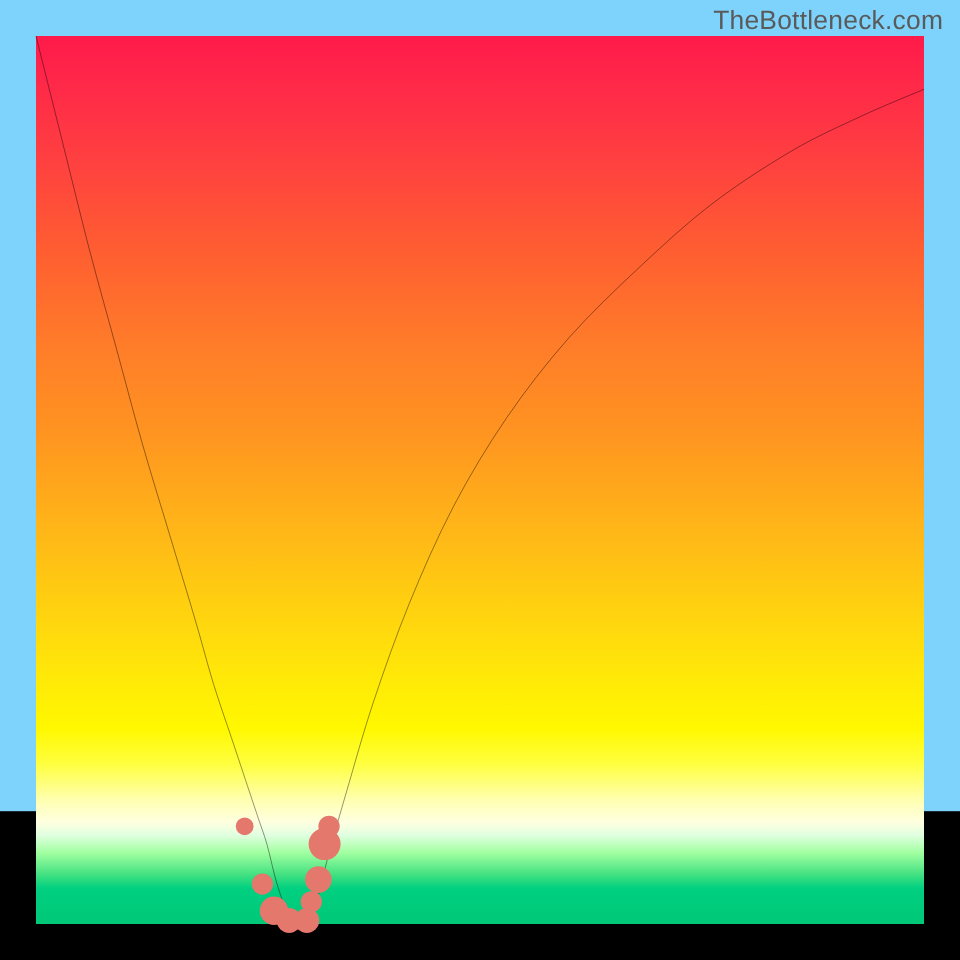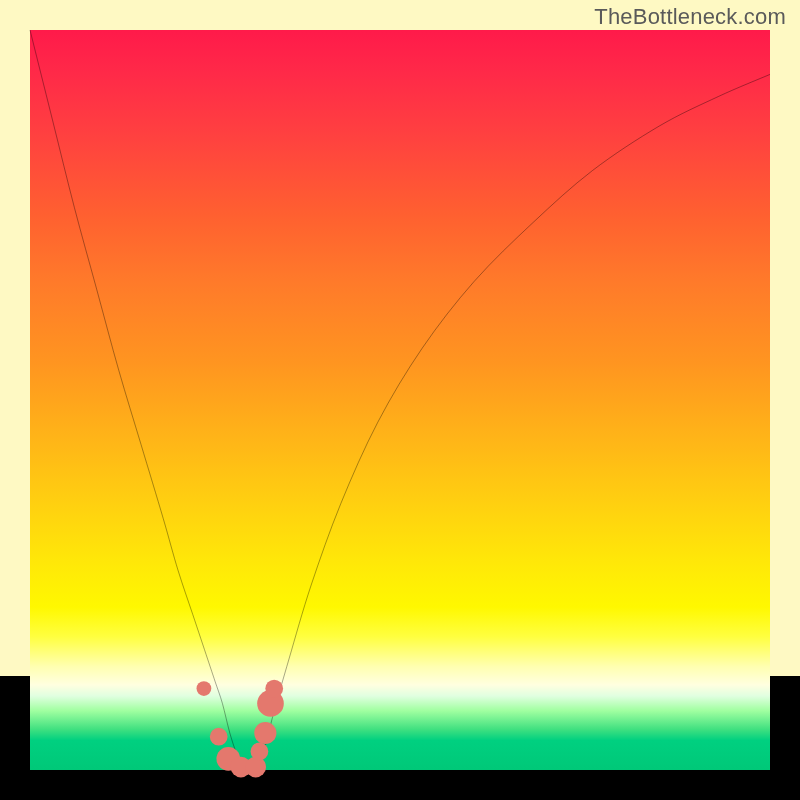--- a/index.html
+++ b/index.html
@@ -8,21 +8,21 @@
     width: 800px;
     height: 800px;
     overflow: hidden;
     background: #000;
     font-family: Arial, Helvetica, sans-serif;
   }
   .frame {
     position: relative;
     width: 800px;
     height: 676px;
-    background: #fef9c3;
+    background: #7dd3fc;
   }
   .plot {
     position: absolute;
     left: 30px;
     top: 30px;
     width: 740px;
     height: 740px;
     background: linear-gradient(
       to bottom,
       #ff1a4a 0%,

